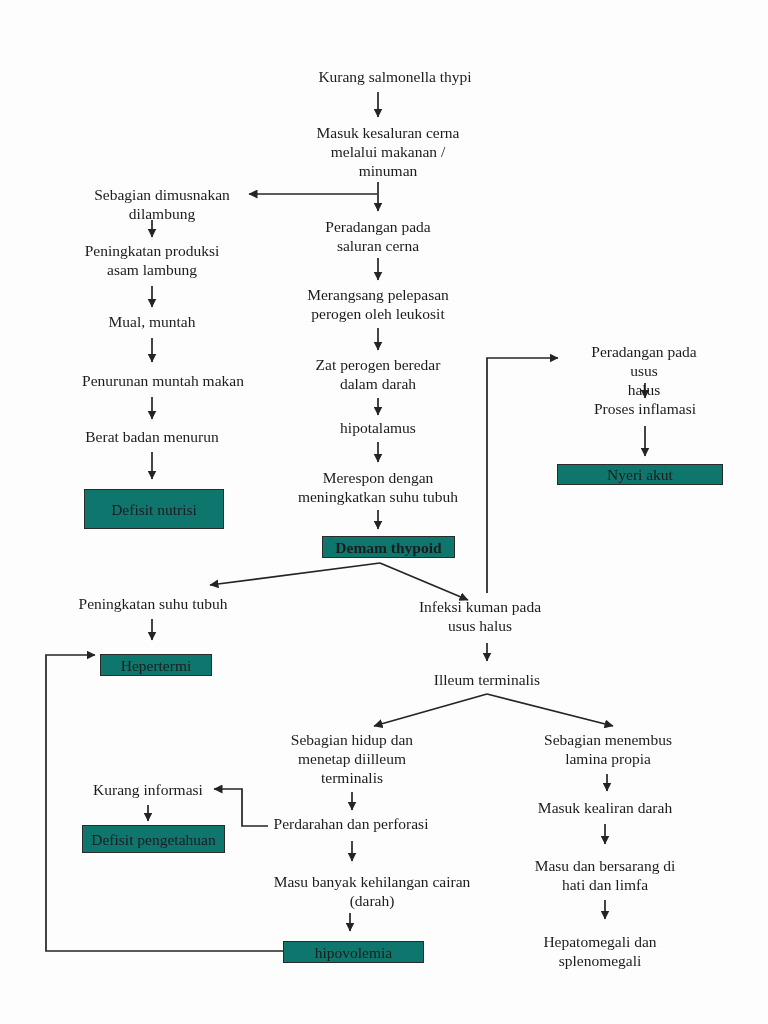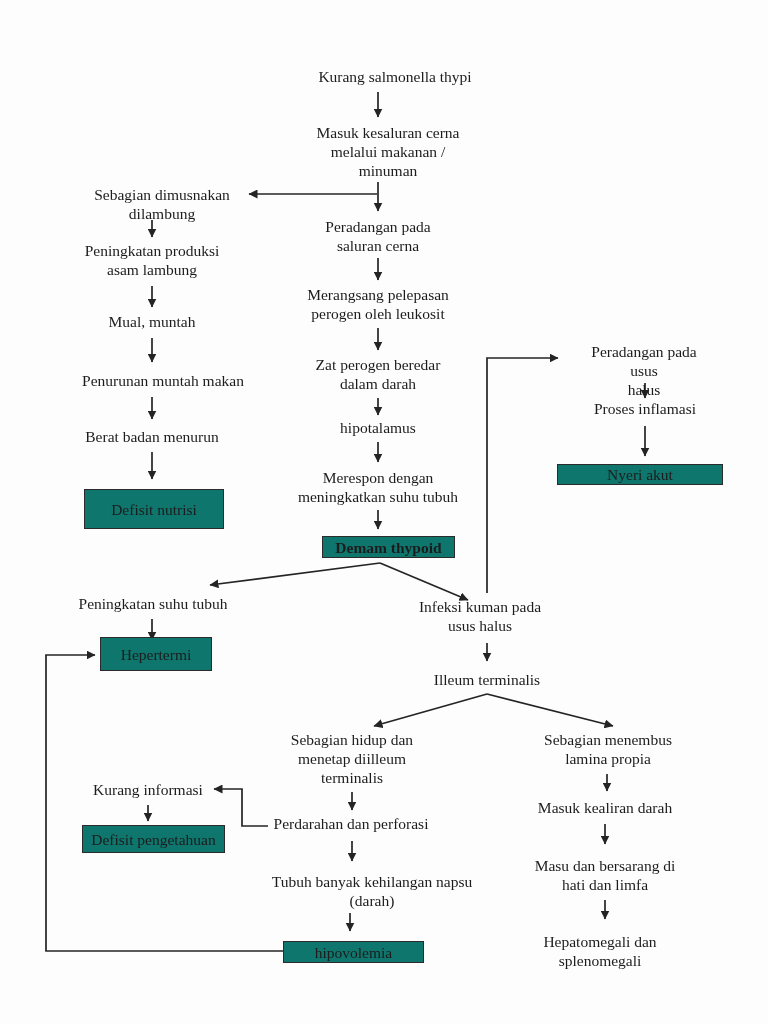--- a/index.html
+++ b/index.html
@@ -99,30 +99,30 @@
   <div class="node" style="left:163px;top:371px;">Penurunan muntah makan</div>
   <div class="node" style="left:152px;top:427px;">Berat badan menurun</div>
   <div class="box" style="left:84px;top:489px;width:140px;height:40px;">Defisit nutrisi</div>
 
   <div class="node" style="left:644px;top:342px;">Peradangan pada usus
 halus</div>
   <div class="node" style="left:645px;top:399px;">Proses inflamasi</div>
   <div class="box" style="left:557px;top:464px;width:166px;height:21px;">Nyeri akut</div>
 
   <div class="node" style="left:153px;top:594px;">Peningkatan suhu tubuh</div>
-  <div class="box" style="left:100px;top:637px;width:112px;height:34px;">Hepertermi</div>
+  <div class="box" style="left:100px;top:654px;width:112px;height:22px;">Hepertermi</div>
   <div class="node" style="left:480px;top:597px;">Infeksi kuman pada
 usus halus</div>
   <div class="node" style="left:487px;top:670px;">Illeum terminalis</div>
 
   <div class="node" style="left:352px;top:730px;">Sebagian hidup dan
 menetap diilleum
 terminalis</div>
   <div class="node" style="left:351px;top:814px;">Perdarahan dan perforasi</div>
-  <div class="node" style="left:372px;top:872px;">Tubuh banyak kehilangan napsu
+  <div class="node" style="left:372px;top:872px;">Masu banyak kehilangan cairan
 (darah)</div>
   <div class="box" style="left:283px;top:941px;width:141px;height:22px;">hipovolemia</div>
 
   <div class="node" style="left:148px;top:780px;">Kurang informasi</div>
   <div class="box" style="left:82px;top:825px;width:143px;height:28px;">Defisit pengetahuan</div>
 
   <div class="node" style="left:608px;top:730px;">Sebagian menembus
 lamina propia</div>
   <div class="node" style="left:605px;top:798px;">Masuk kealiran darah</div>
   <div class="node" style="left:605px;top:856px;">Masu dan bersarang di

